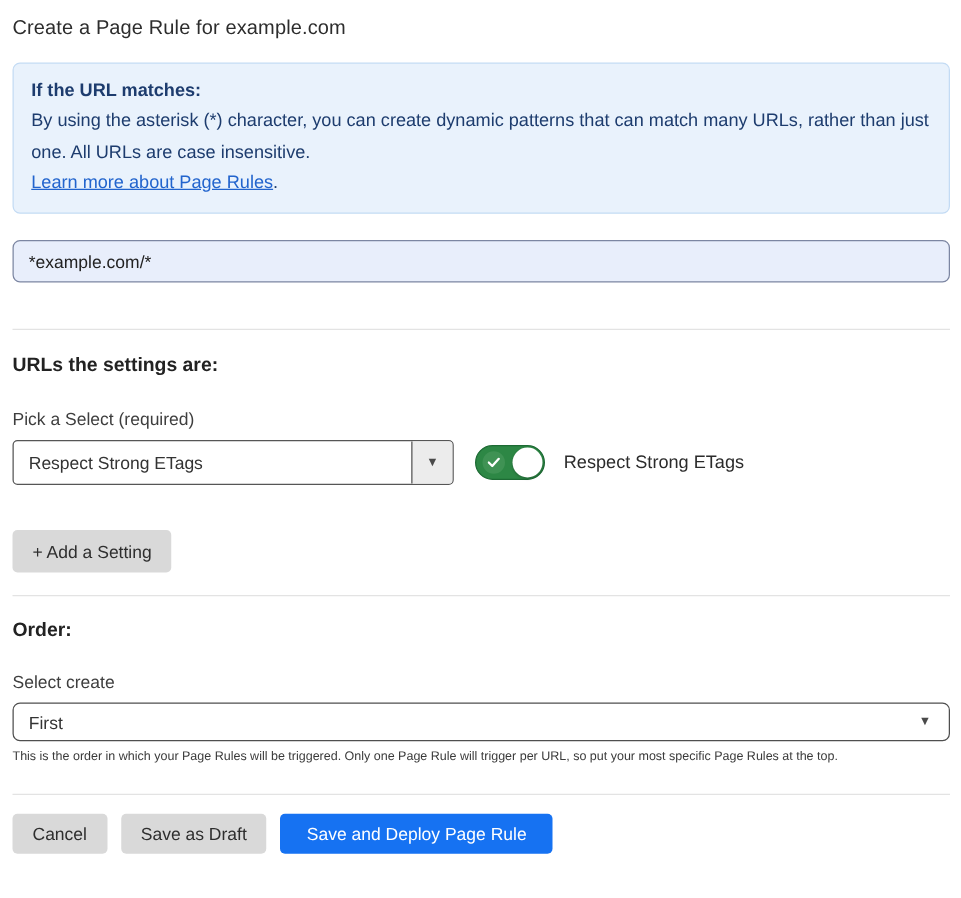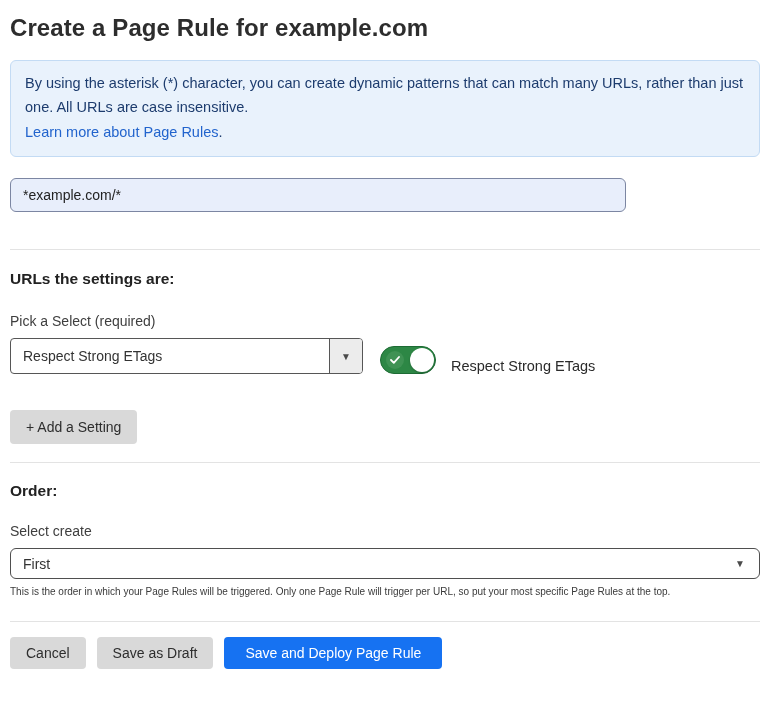--- a/index.html
+++ b/index.html
@@ -1,55 +1,55 @@
 <!DOCTYPE html>
 <html><head>
 <meta charset="utf-8">
 <style>
   * { margin:0; padding:0; box-sizing:border-box; }
   html,body { width:769px; height:718px; background:#ffffff; overflow:hidden; }
   body { font-family:"Liberation Sans", sans-serif; color:#2e2e2e; }
   .container { padding:10px 9px 0 10px; width:769px; }
 
   .page-title {
-    font-size:24px; font-weight:700; color:#2d2d2d;
+    font-size:16px; font-weight:400; color:#2d2d2d;
     letter-spacing:0.1px; margin:4px 0 18px 0;
   }
 
   .info-box {
     background:#e9f2fc; border:1px solid #c3dbf4; border-radius:6px;
     padding:10px 14px 12px 14px; color:#1d3c6e;
     font-size:14.5px; line-height:1.68; margin-bottom:21px;
   }
   .info-box .info-heading { font-weight:700; }
-  .info-box a.info-link { color:#2264cd; cursor:pointer; }
+  .info-box a.info-link { color:#2264cd; text-decoration:underline; cursor:pointer; }
 
   .field-label {
     font-size:14px; color:#3e3e3e; display:block; margin-bottom:9px;
   }
 
   .url-input {
-    width:616px; height:34px; background:#e8eefb;
+    width:750px; height:34px; background:#e8eefb;
     border:1px solid #7c86a2; border-radius:6px;
     padding:0 12px; font-size:14px; color:#222;
     font-family:"Liberation Sans", sans-serif; outline:none;
     display:block;
   }
 
   .divider { border:none; border-top:1px solid #e3e3e3; height:0; }
   .divider-1 { margin:37px 0 20px 0; }
   .divider-2 { margin:18px 0 19px 0; }
   .divider-3 { margin:21px 0 15px 0; }
 
   .section-heading {
     font-size:15.5px; font-weight:700; color:#222; margin-bottom:25px;
   }
   .section-heading-order { margin-bottom:23px; }
 
-  .setting-row { display:flex; align-items:flex-end; }
+  .setting-row { display:flex; align-items:center; }
 
   .setting-select {
     width:353px; height:36px; border:1px solid #565656; border-radius:4px;
     display:flex; align-items:stretch; background:#ffffff; cursor:pointer;
     overflow:hidden;
   }
   .setting-select .select-value {
     flex:1; display:flex; align-items:center; padding:0 12px;
     font-size:14px; color:#333;
   }
@@ -103,20 +103,21 @@
   .action-row { display:flex; align-items:center; gap:11px; }
 </style>
 </head>
 <body>
 
 <div class="container">
 
   <h1 class="page-title">Create a Page Rule for example.com</h1>
 
   <div class="info-box">
+    <div class="info-heading">If the URL matches:</div>
     <div><span>By using the asterisk (*) character, you can create dynamic patterns that can match many URLs, rather than just one. All URLs are case insensitive.</span><br>
       <a class="info-link">Learn more about Page Rules</a><span>.</span>
     </div>
   </div>
 
   <input class="url-input" type="text" value="*example.com/*" style="">
 
   <hr class="divider divider-1">
 
   <div class="section-heading">URLs the settings are:</div>

